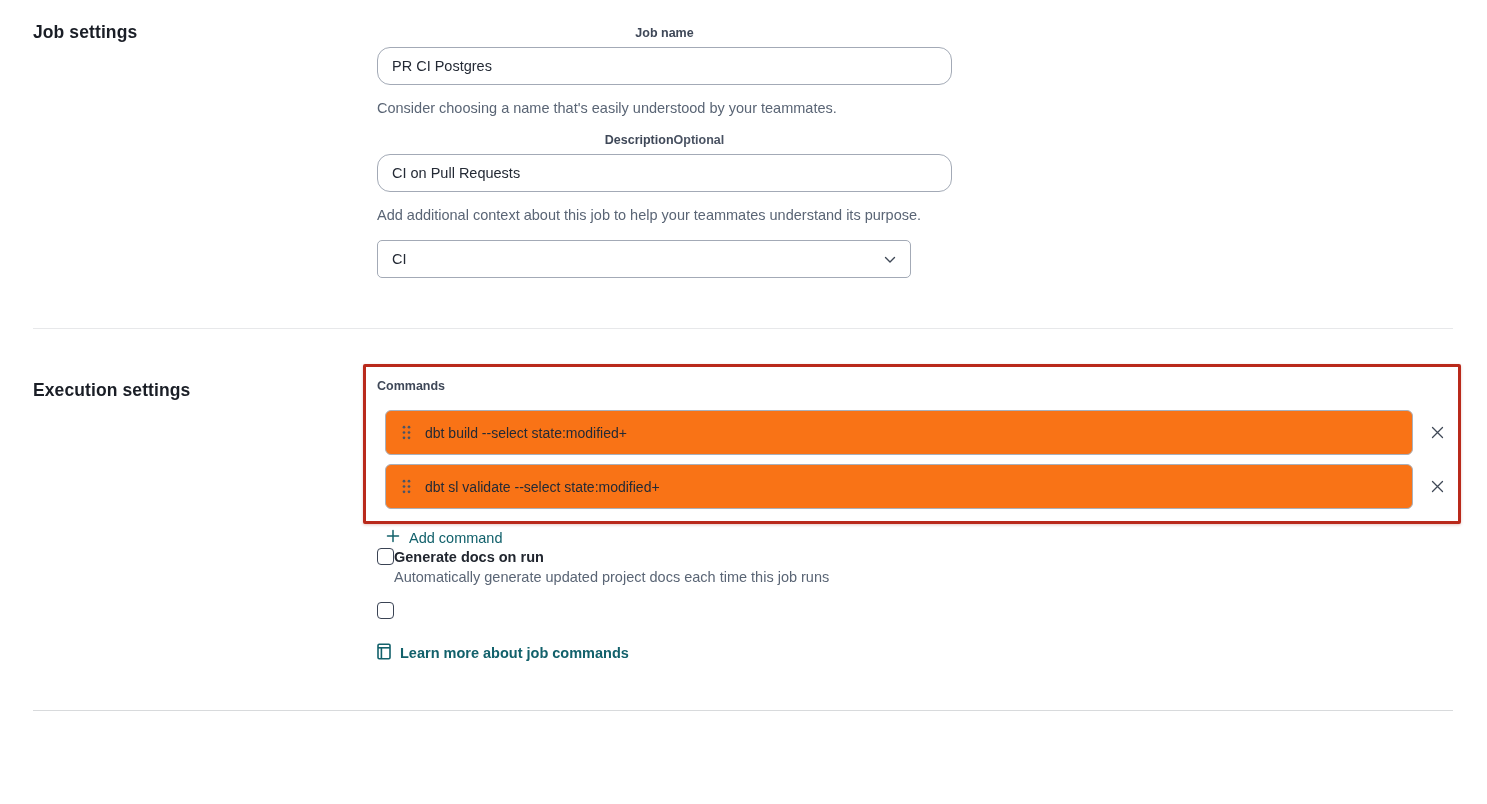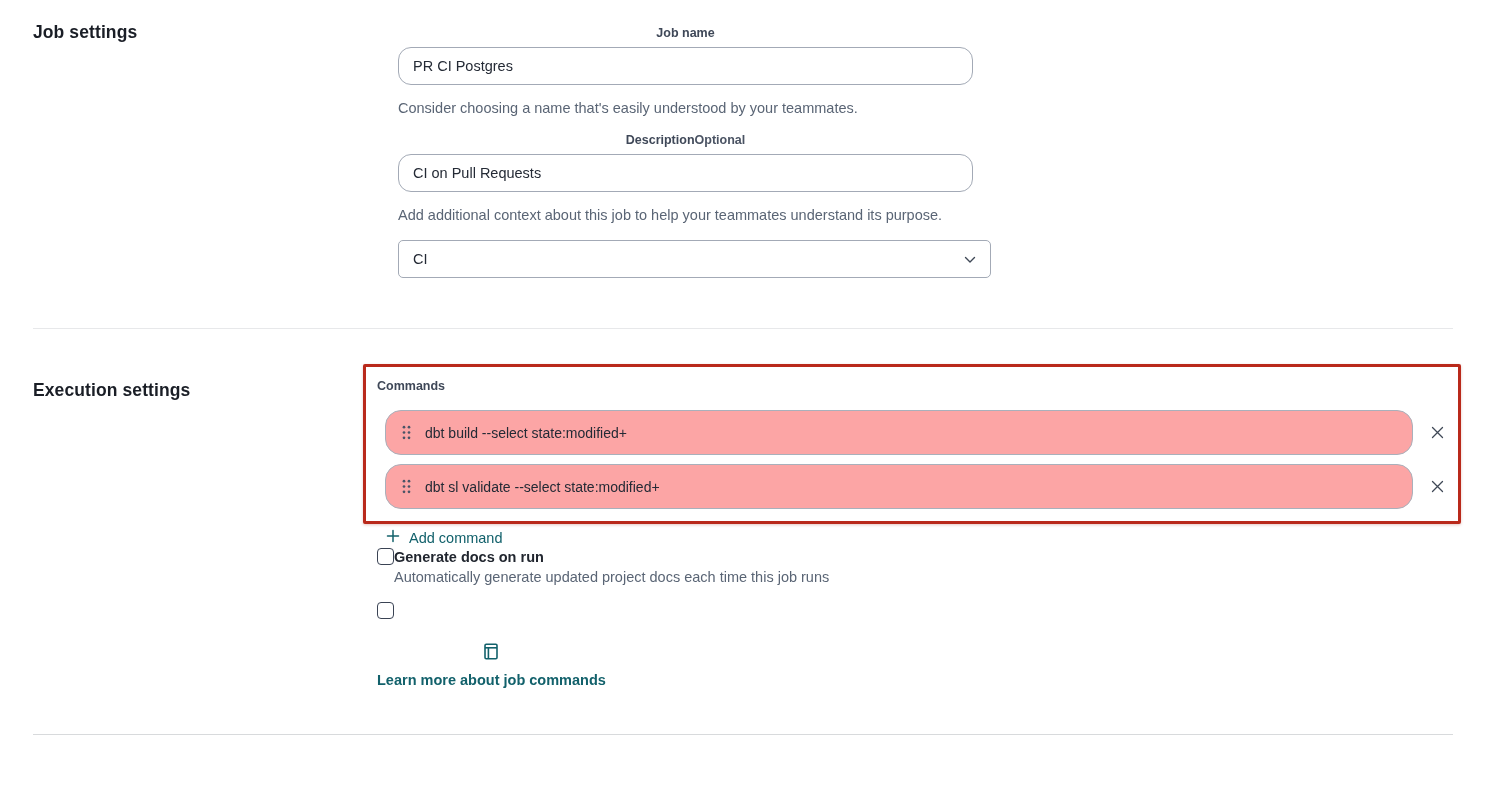--- a/index.html
+++ b/index.html
@@ -6,21 +6,21 @@
   html,body { background:#ffffff; }
   .page {
     position:relative;
     width:1487px; height:804px;
     background:#ffffff;
     font-family:"Liberation Sans", sans-serif;
     color:#242a35;
     overflow:hidden;
   }
   .section { display:grid; grid-template-columns:344px 1fr; padding-left:33px; }
-  .section-1 { padding-top:22px;gap:21px; }
+  .section-1 { padding-top:22px; }
   .section-2 { padding-top:35px; }
   h2.section-heading {
     font-size:17.5px; font-weight:700; color:#1a1e26; letter-spacing:0.1px;
   }
   .section-2 h2.section-heading { padding-top:16px; }
 
   
   .form-col { width:575px; padding-top:4px; }
   .label-row { display:flex; justify-content:center; align-items:baseline; height:15px; margin-bottom:6px; }
   .field-label { font-size:12.5px; font-weight:700; color:#3f4858; }
@@ -28,43 +28,43 @@
   .text-input {
     width:575px; height:38px;
     border:1px solid #a3aab6; border-radius:13px;
     font-family:"Liberation Sans", sans-serif;
     font-size:14.5px; color:#242a35;
     padding:0 14px; background:#fff; outline:none; display:block;
   }
   .helper { font-size:14.5px; color:#5a6575; margin-top:14px; line-height:18px; }
   .field + .field { margin-top:16px; }
   .select-box {
-    width:593px; height:38px;
+    width:534px; height:38px;
     border:1px solid #a3aab6; border-radius:5px;
     display:flex; align-items:center; justify-content:space-between;
     padding:0 14px; font-size:14.5px; color:#242a35; cursor:pointer; background:#fff;
   }
   .divider { border:0; border-top:1px solid #e7e8ea; margin:50px 34px 0 33px; }
   .divider.bottom { border-top:1px solid #d8dadc; margin-top:46px; }
 
   
   .commands-box {
     margin-left:-14px; width:1098px; height:160px;
     border:3px solid #b9291b; border-radius:2px;
     padding:12px 0 0 11px; background:#fff;
     box-shadow:0 1px 3px rgba(150,30,20,0.25);
   }
   .commands-label { font-size:12.5px; font-weight:700; color:#3f4858; line-height:15px; }
   .command-rows { margin-top:16px; margin-left:8px; }
   .command-row { display:flex; align-items:center; }
   .command-row + .command-row { margin-top:9px; }
   .command-input {
     width:1028px; height:45px;
-    border:1px solid #a9b0bb; border-radius:16px;
-    display:flex; align-items:center; padding-left:16px; background:#fca5a5;
+    border:1px solid #a9b0bb; border-radius:6px;
+    display:flex; align-items:center; padding-left:16px; background:#f97316;
   }
   .drag-handle { display:inline-flex; cursor:grab; flex:none; }
   .command-text { margin-left:14px; font-size:14px; color:#242a35; }
   .remove-btn {
     margin-left:15px; width:18px; height:18px;
     background:none; border:none; cursor:pointer; display:inline-flex; align-items:center; justify-content:center; padding:0;
   }
   .add-command {
     margin-top:20px; margin-left:9px;
     display:inline-flex; align-items:center; gap:9px;
@@ -84,21 +84,21 @@
   .cb-helper { font-size:14.5px; color:#5a6575; line-height:20px; margin-top:0; max-width:535px; }
   .code {
     font-family:"DejaVu Sans Mono", monospace;
     font-size:12.5px; color:#4b5565;
     background:#f4f4f5; border-radius:3px; padding:1px 6px;
   }
   .doc-link { color:#12616b; text-decoration:underline; cursor:pointer; }
 
   .learn-more {
     margin-top:24px; display:inline-flex; align-items:center; gap:9px;
-    color:#12616b; font-size:14.5px; font-weight:700; cursor:pointer; text-decoration:none;flex-direction:column;
+    color:#12616b; font-size:14.5px; font-weight:700; cursor:pointer; text-decoration:none;
   }
 </style>
 </head>
 <body>
 
 <div class="page">
 
   <section class="section section-1">
     <h2 class="section-heading">Job settings</h2>
 

